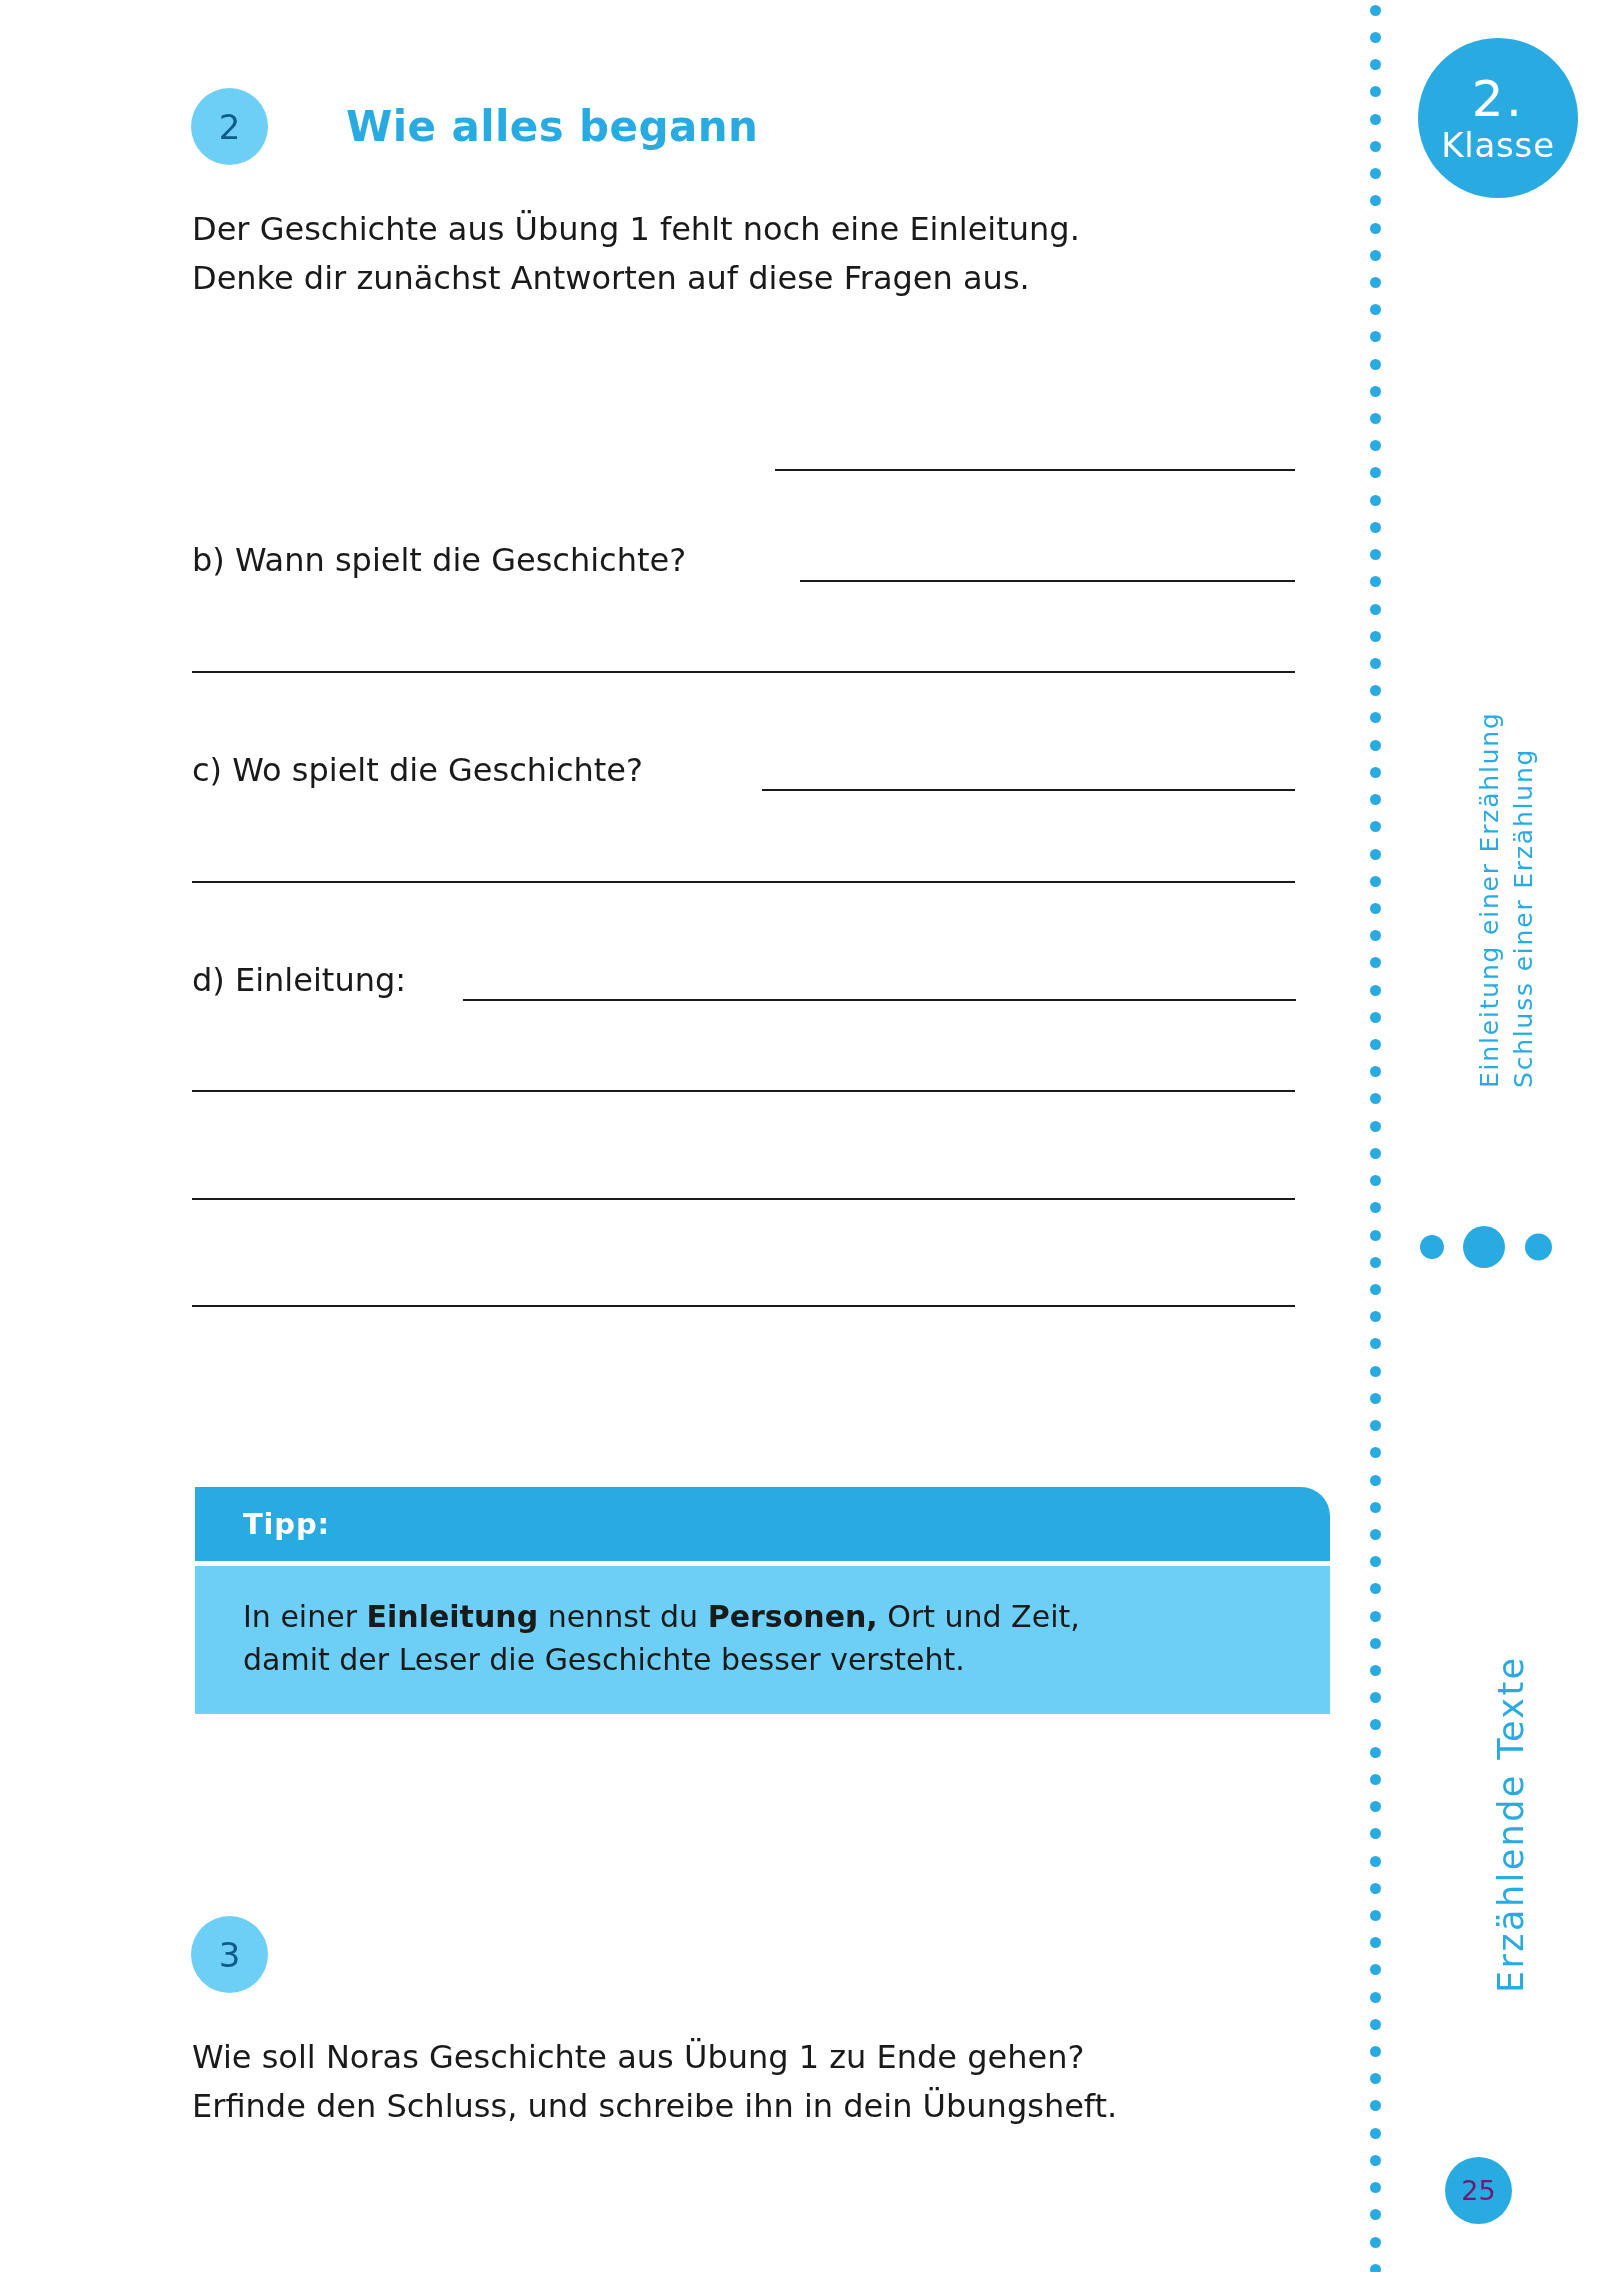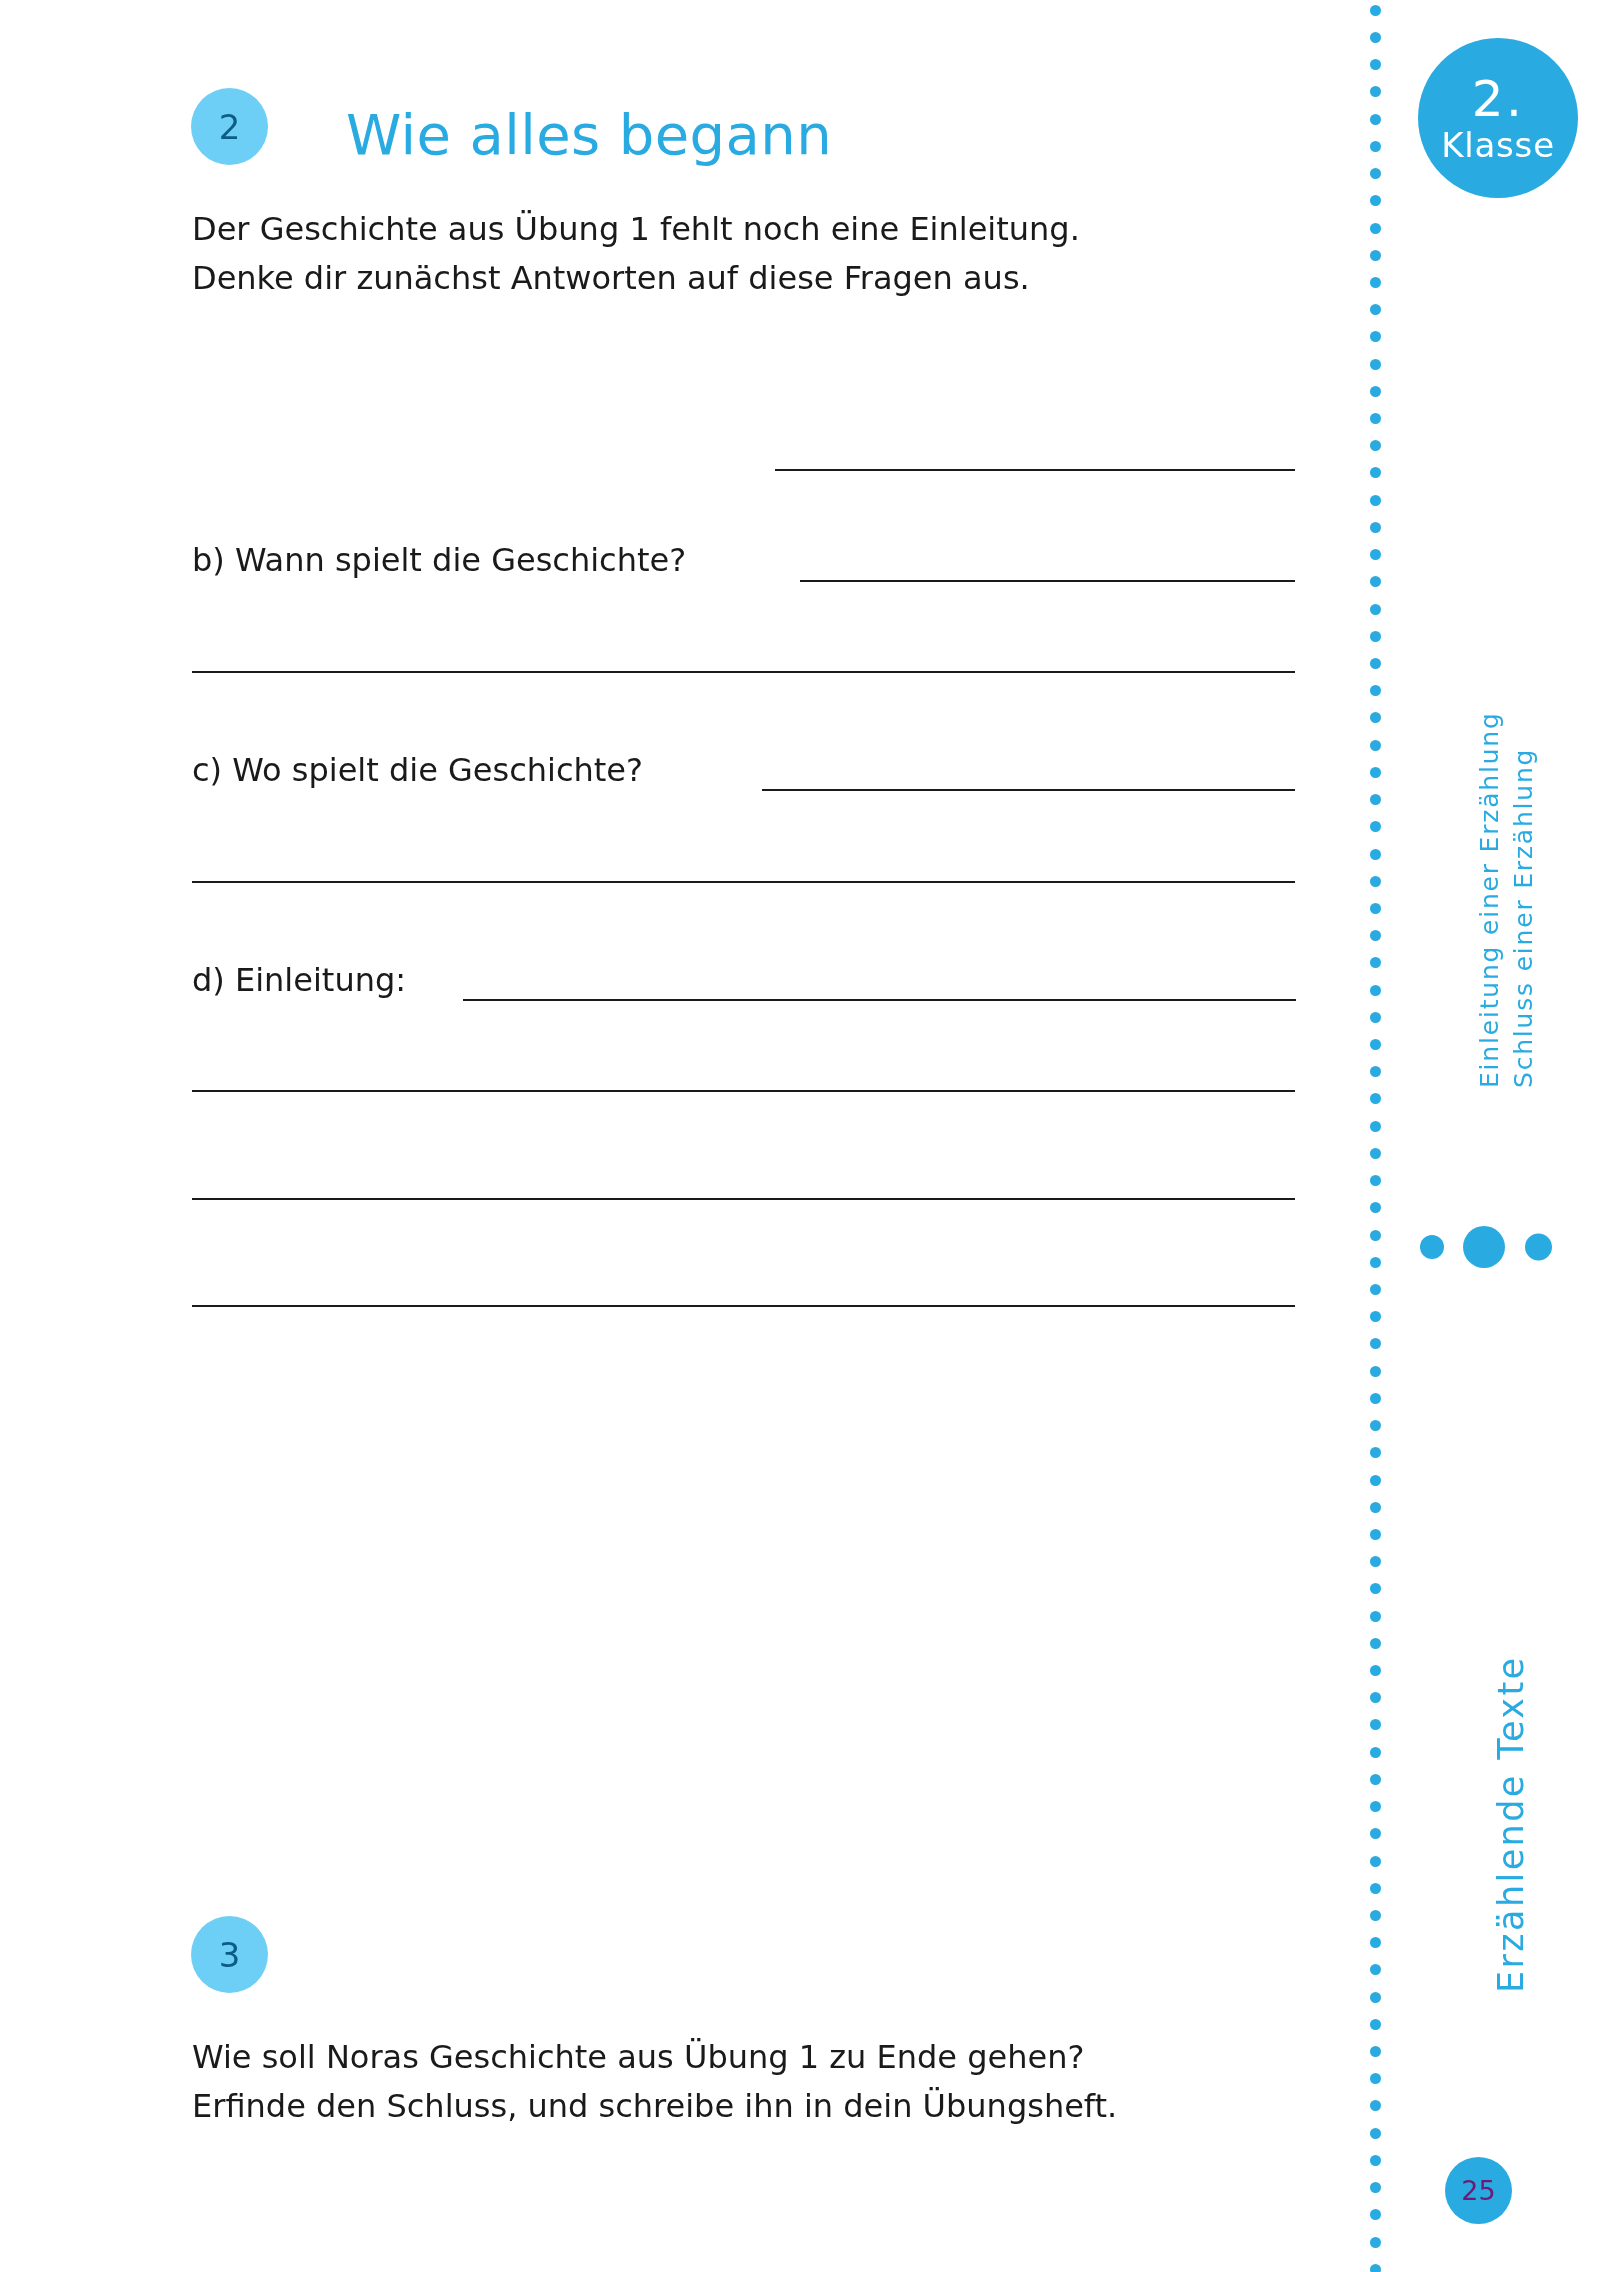--- a/index.html
+++ b/index.html
@@ -156,22 +156,22 @@
     background: #6DCFF6;
     color: #0C5C86;
     font-size: 34px;
     display: flex;
     align-items: center;
     justify-content: center;
   }
   .ex-title {
     position: absolute;
     color: #29ABE2;
-    font-size: 56px;
-    font-weight: normal;
+    font-size: 42px;
+    font-weight: bold;
     letter-spacing: 0.4px;
     white-space: nowrap;
   }
 
   .para {
     position: absolute;
     color: #1a1a1a;
     font-size: 32px;
     line-height: 1.42;
     white-space: pre;
@@ -355,20 +355,28 @@
     <div class="qline" style="left:192px; top:751px;">c) Wo spielt die Geschichte?</div>
     <div class="rule" style="left:762px; top:789px; width:533px;"></div>
     <div class="rule" style="left:192px; top:881px; width:1103px;"></div>
 
     <div class="qline" style="left:192px; top:961px;text-align:right;">d) Einleitung:</div>
     <div class="rule" style="left:463px; top:999px; width:833px;"></div>
     <div class="rule" style="left:192px; top:1090px; width:1103px;"></div>
     <div class="rule" style="left:192px; top:1198px; width:1103px;"></div>
     <div class="rule" style="left:192px; top:1305px; width:1103px;"></div>
 
+    <div class="tipp">
+      <div class="tipp-head">Tipp:</div>
+      <div class="tipp-sep"></div>
+      <div class="tipp-body">
+        <span>In einer </span><b>Einleitung</b><span> nennst du </span><b>Personen,</b><span> Ort und Zeit,</span><br>
+        <span>damit der Leser die Geschichte besser versteht.</span>
+      </div>
+    </div>
 
     <div class="ex-badge" style="left:191px; top:1916px;">3</div>
 
     <div class="para" style="left:192px; top:2035px;">Wie soll Noras Geschichte aus Übung 1 zu Ende gehen?</div>
     <div class="para" style="left:192px; top:2084px;">Erfinde den Schluss, und schreibe ihn in dein Übungsheft.</div>
 
   </div>
 </div>
 
 

